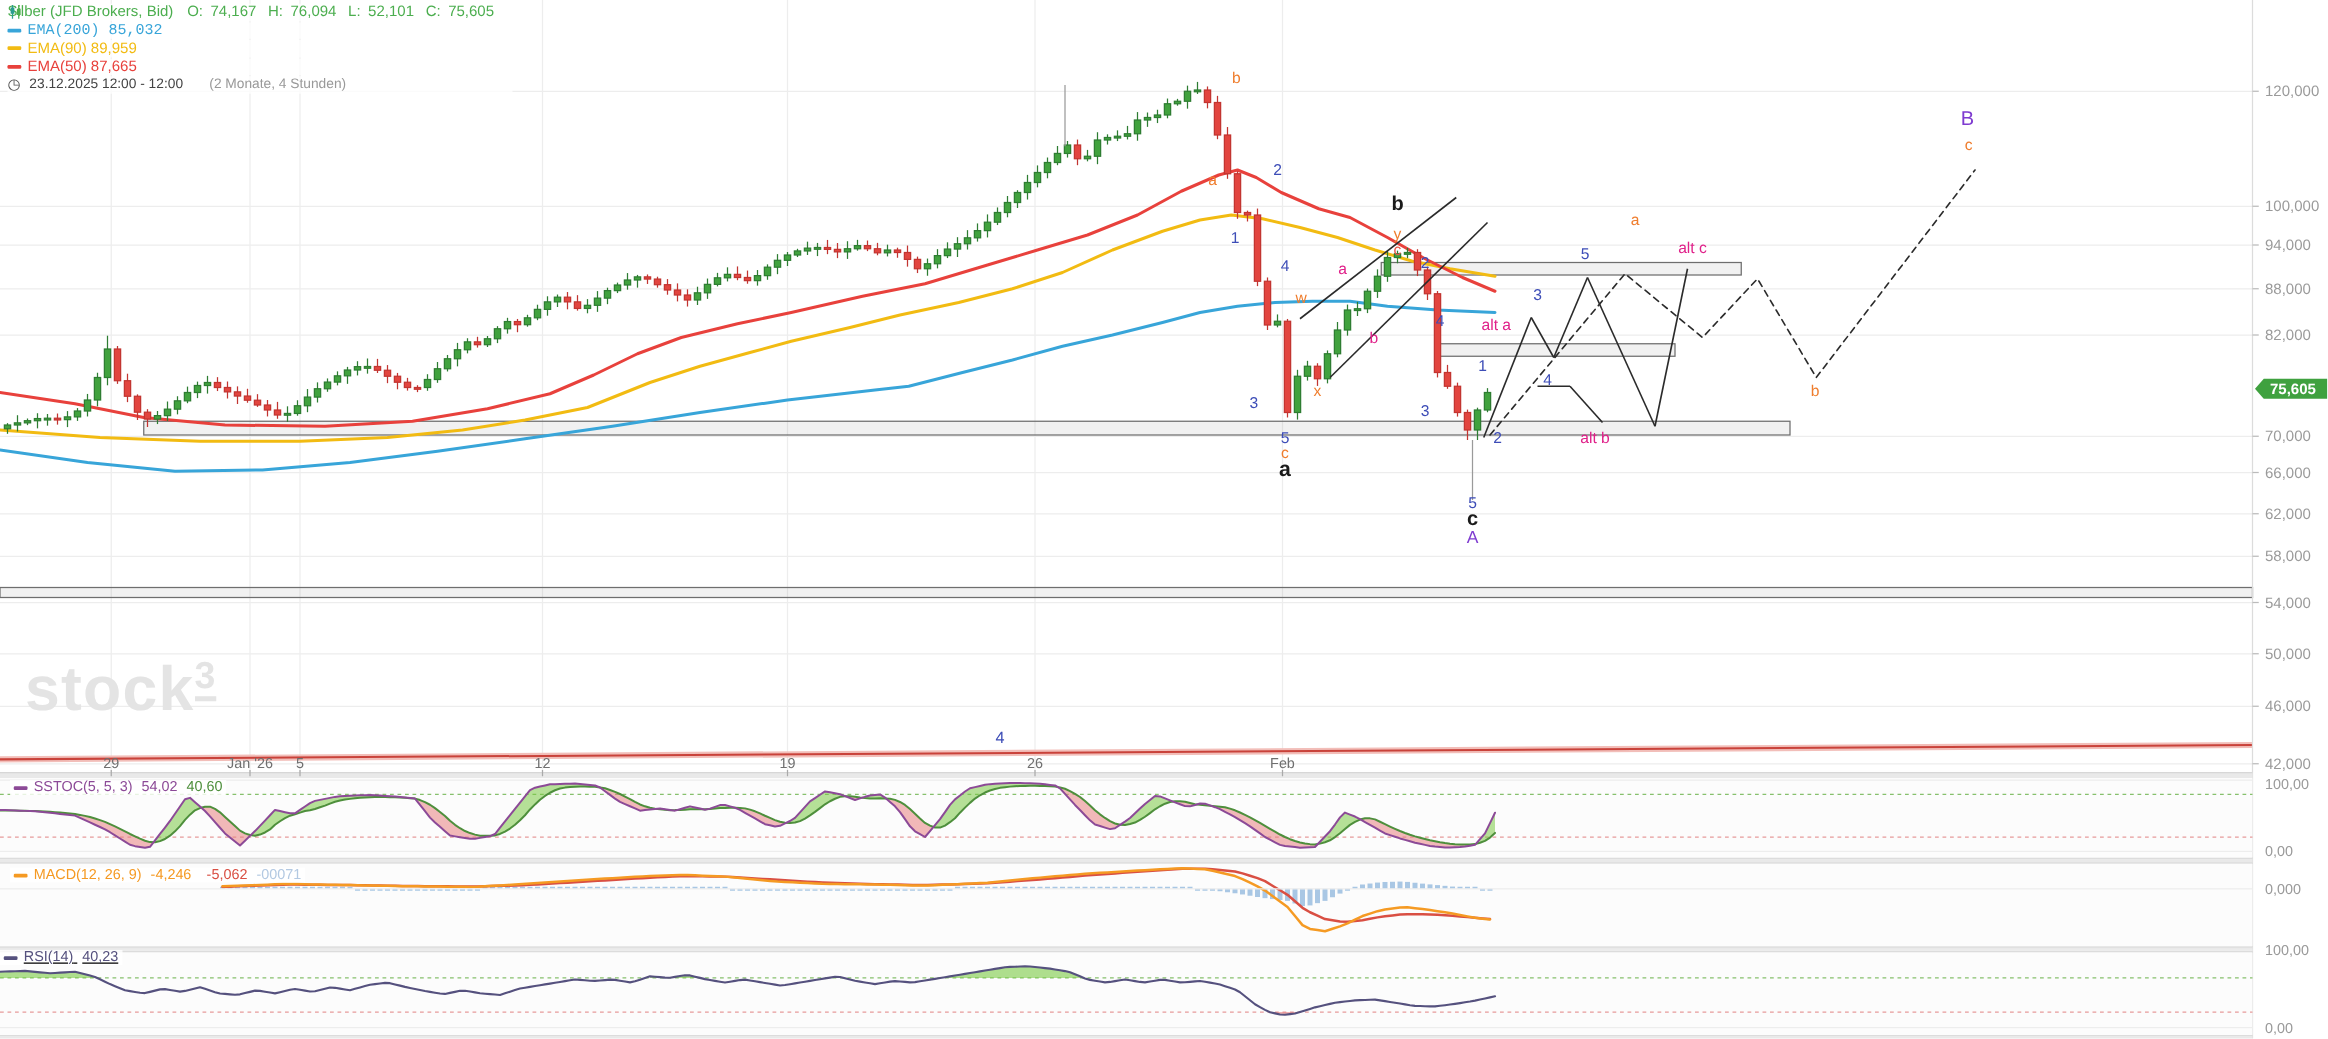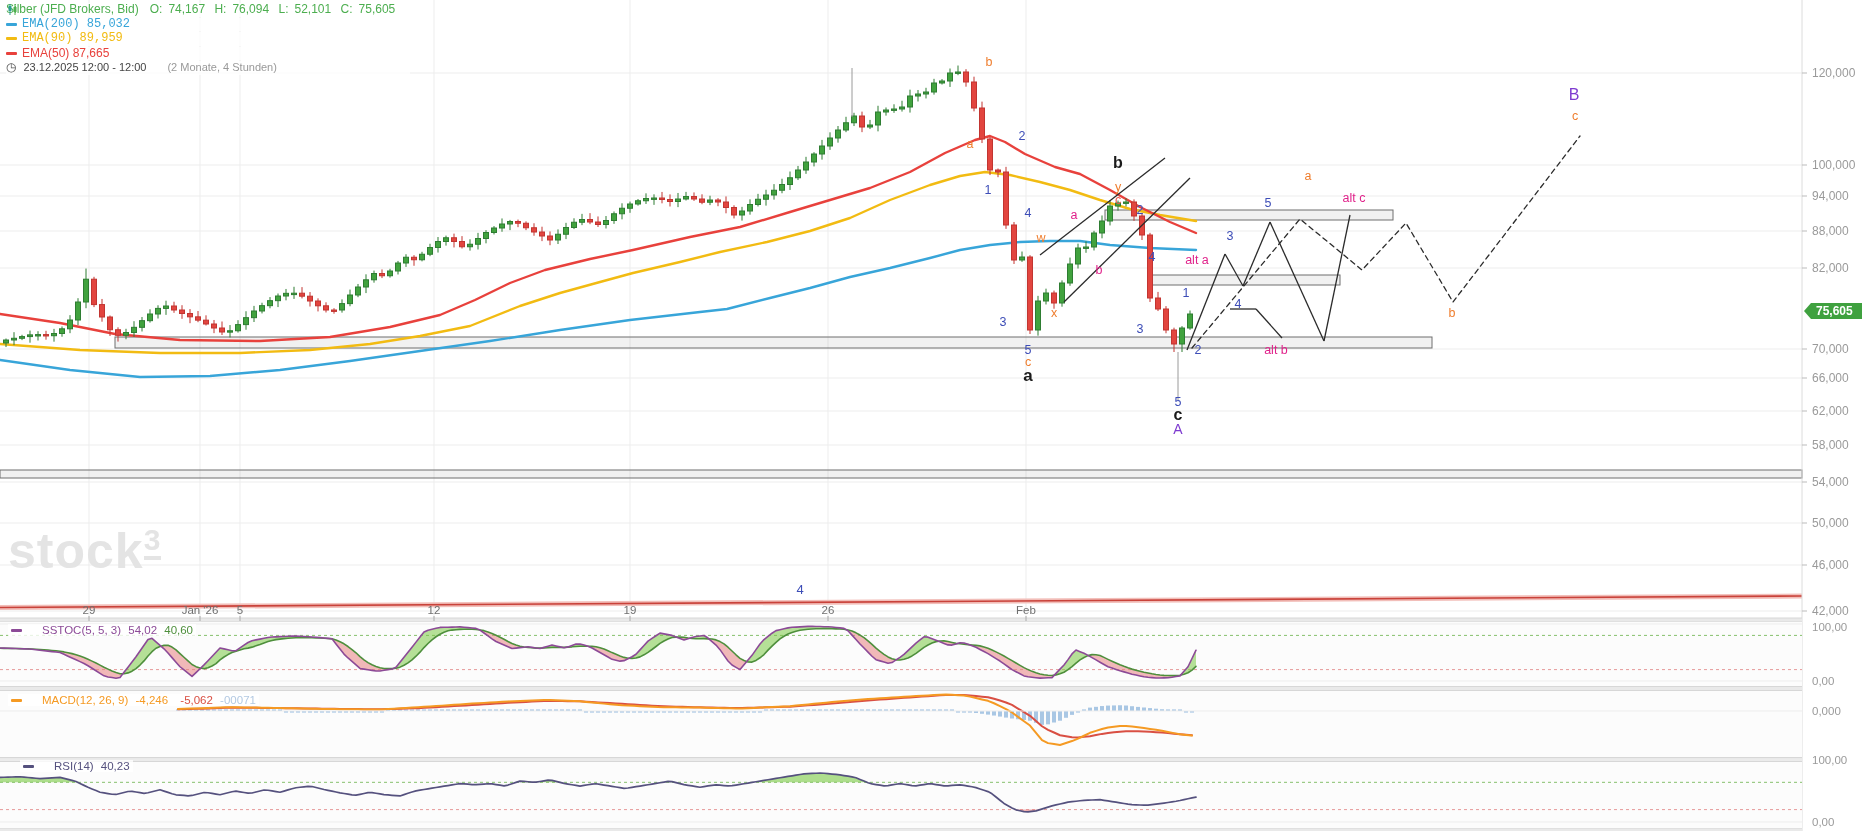--- a/index.html
+++ b/index.html
@@ -7,24 +7,24 @@
   #stage{position:relative;width:1862px;height:831px;background:#fff;}
   svg{position:absolute;left:0;top:0;}
   .legend{position:absolute;left:6px;top:3px;z-index:5;font-size:12px;line-height:13.5px;}
   .lrow{display:flex;align-items:center;gap:5px;margin-bottom:1px;background:rgba(255,255,255,.75);
     padding:0 3px 0 0;white-space:nowrap;}
   .swatch{display:inline-block;width:11px;height:3px;border-radius:1px;}
   .ohlc span{margin-right:6px;}
   .tfrow{color:#444;font-size:11px;}
   .tfrow .dim{color:#999;margin-left:16px;}
   .clock{font-size:12px;color:#555;margin-right:2px;}
-  .watermark{position:absolute;left:8px;top:522px;color:#e4e4e4;font-size:50px;font-weight:bold;
+  .watermark{position:absolute;left:20px;top:522px;color:#e4e4e4;font-size:50px;font-weight:bold;
     letter-spacing:1px;z-index:1;user-select:none;}
   .watermark sup{font-size:30px;vertical-align:18px;border-bottom:4px solid #e4e4e4;line-height:10px;}
-  .plegend{position:absolute;z-index:5;font-size:11.5px;display:flex;align-items:center;gap:20px;
+  .plegend{position:absolute;z-index:5;font-size:11.5px;display:flex;align-items:center;gap:5px;
     background:rgba(255,255,255,.8);padding:0 3px;white-space:nowrap;}
 </style>
 </head>
 <body>
 
 <div id="stage">
 
   <svg id="chart" width="1862" height="831">
       <line x1="0" y1="73" x2="1802" y2="73" stroke="#ededed" stroke-width="1"></line>
       <line x1="0" y1="165" x2="1802" y2="165" stroke="#ededed" stroke-width="1"></line>
@@ -1030,21 +1030,21 @@
         <span>L:</span><span>52,101</span>
         <span>C:</span><span>75,605</span>
       </span>
     </div>
     <div class="lrow">
       <span class="swatch" style="background: rgb(56, 165, 217);"></span>
       <span class="ema-label" style="color: rgb(56, 165, 217); font-family: Liberation Mono, monospace;">EMA(200)  85,032</span>
     </div>
     <div class="lrow">
       <span class="swatch" style="background: rgb(242, 187, 18);"></span>
-      <span class="ema-label" style="color: rgb(242, 187, 18); font-family: Liberation Mono, monospace;">EMA(90)  89,959</span>
+      <span class="ema-label" style="color: rgb(242, 187, 18);">EMA(90)  89,959</span>
     </div>
     <div class="lrow">
       <span class="swatch" style="background: rgb(232, 65, 60);"></span>
       <span class="ema-label" style="color: rgb(232, 65, 60);">EMA(50)  87,665</span>
     </div>
     <div class="lrow tfrow">
       <span class="clock">◷</span>
       <span>23.12.2025 12:00 - 12:00</span>
       <span class="dim">(2 Monate, 4 Stunden)</span>
     </div>
@@ -1055,17 +1055,17 @@
   </div>
 
   <div class="plegend" style="left:8px;top:624px;">
     <span class="swatch" style="background:#8c4a97"></span>
     <span id="sstoc-leg"><span style="color:#8c4a97">SSTOC(5, 5, 3)</span> <span style="color:#8c4a97;margin-left:4px">54,02</span> <span style="color:#4e8f3c;margin-left:4px">40,60</span></span>
   </div>
   <div class="plegend" style="left:8px;top:694px;">
     <span class="swatch" style="background:#f59a23"></span>
     <span id="macd-leg"><span style="color:#f59a23">MACD(12, 26, 9)</span> <span style="color:#f59a23;margin-left:4px">-4,246</span> <span style="color:#d94f43;margin-left:9px">-5,062</span> <span style="color:#b3c9e2;margin-left:4px">-00071</span></span>
   </div>
-  <div class="plegend" style="left:20px;top:760px;">
+  <div class="plegend" style="left:0;top:760px;text-decoration:underline;">
     <span class="swatch" style="background:#55517e"></span>
     <span id="rsi-leg"><span style="color:#55517e">RSI(14)</span> <span style="color:#55517e;margin-left:4px">40,23</span></span>
   </div>
 </div>
 
 </body></html>

